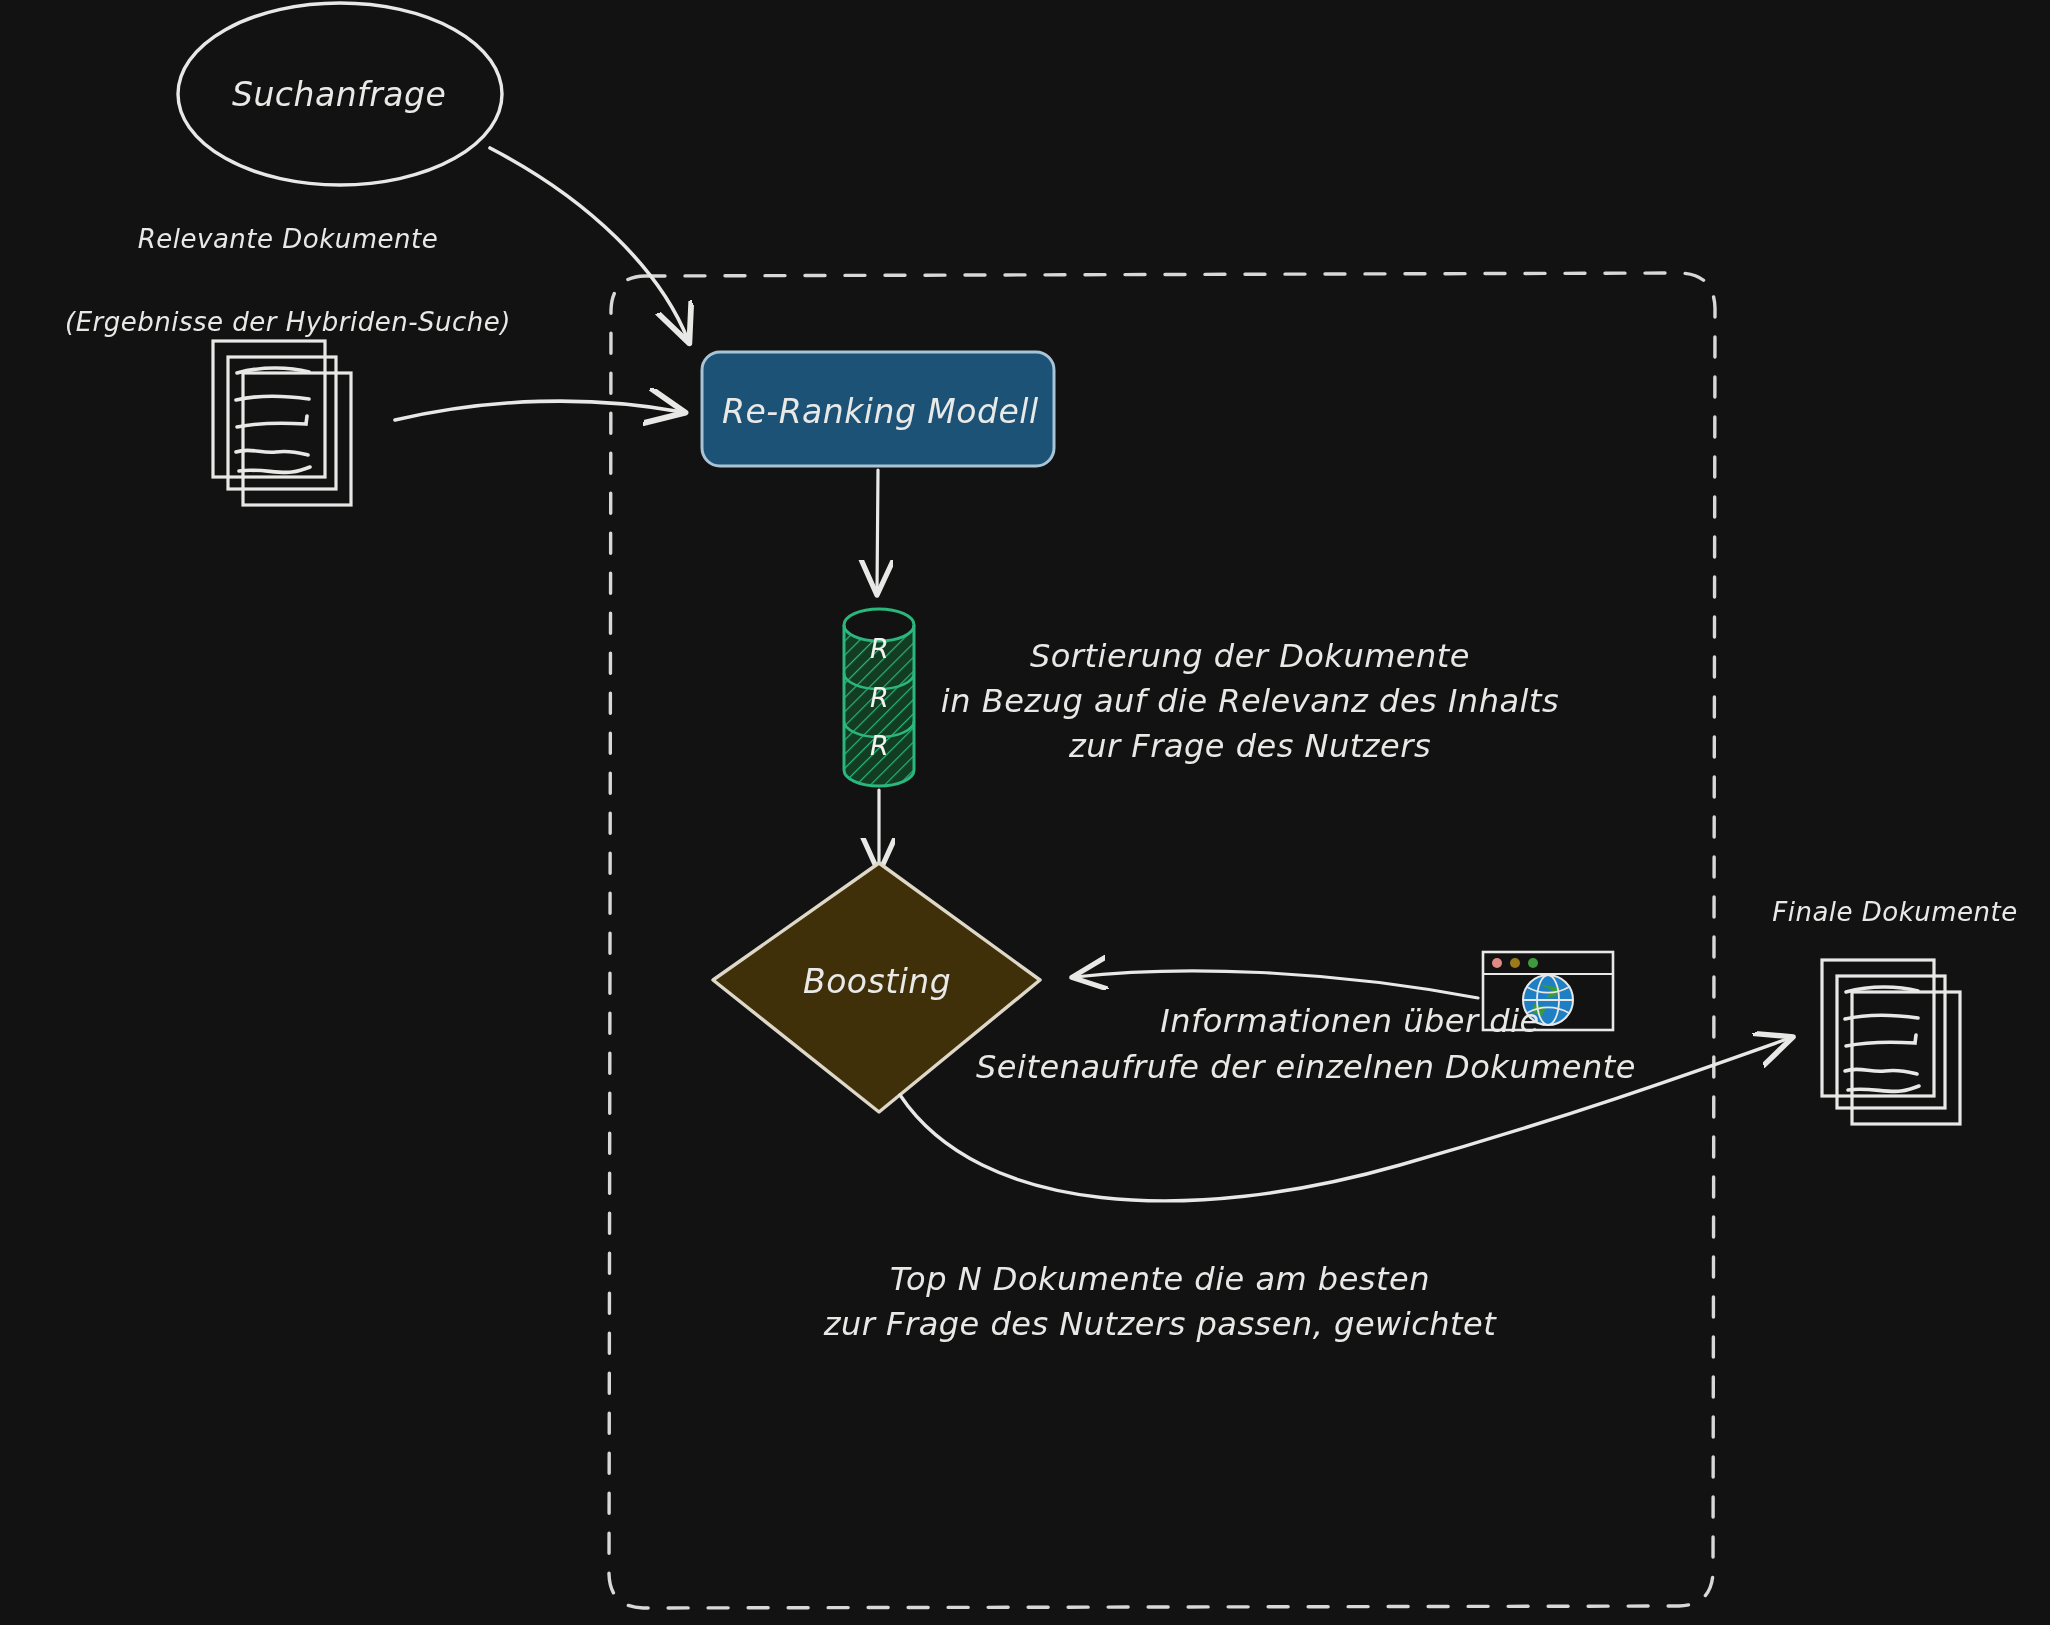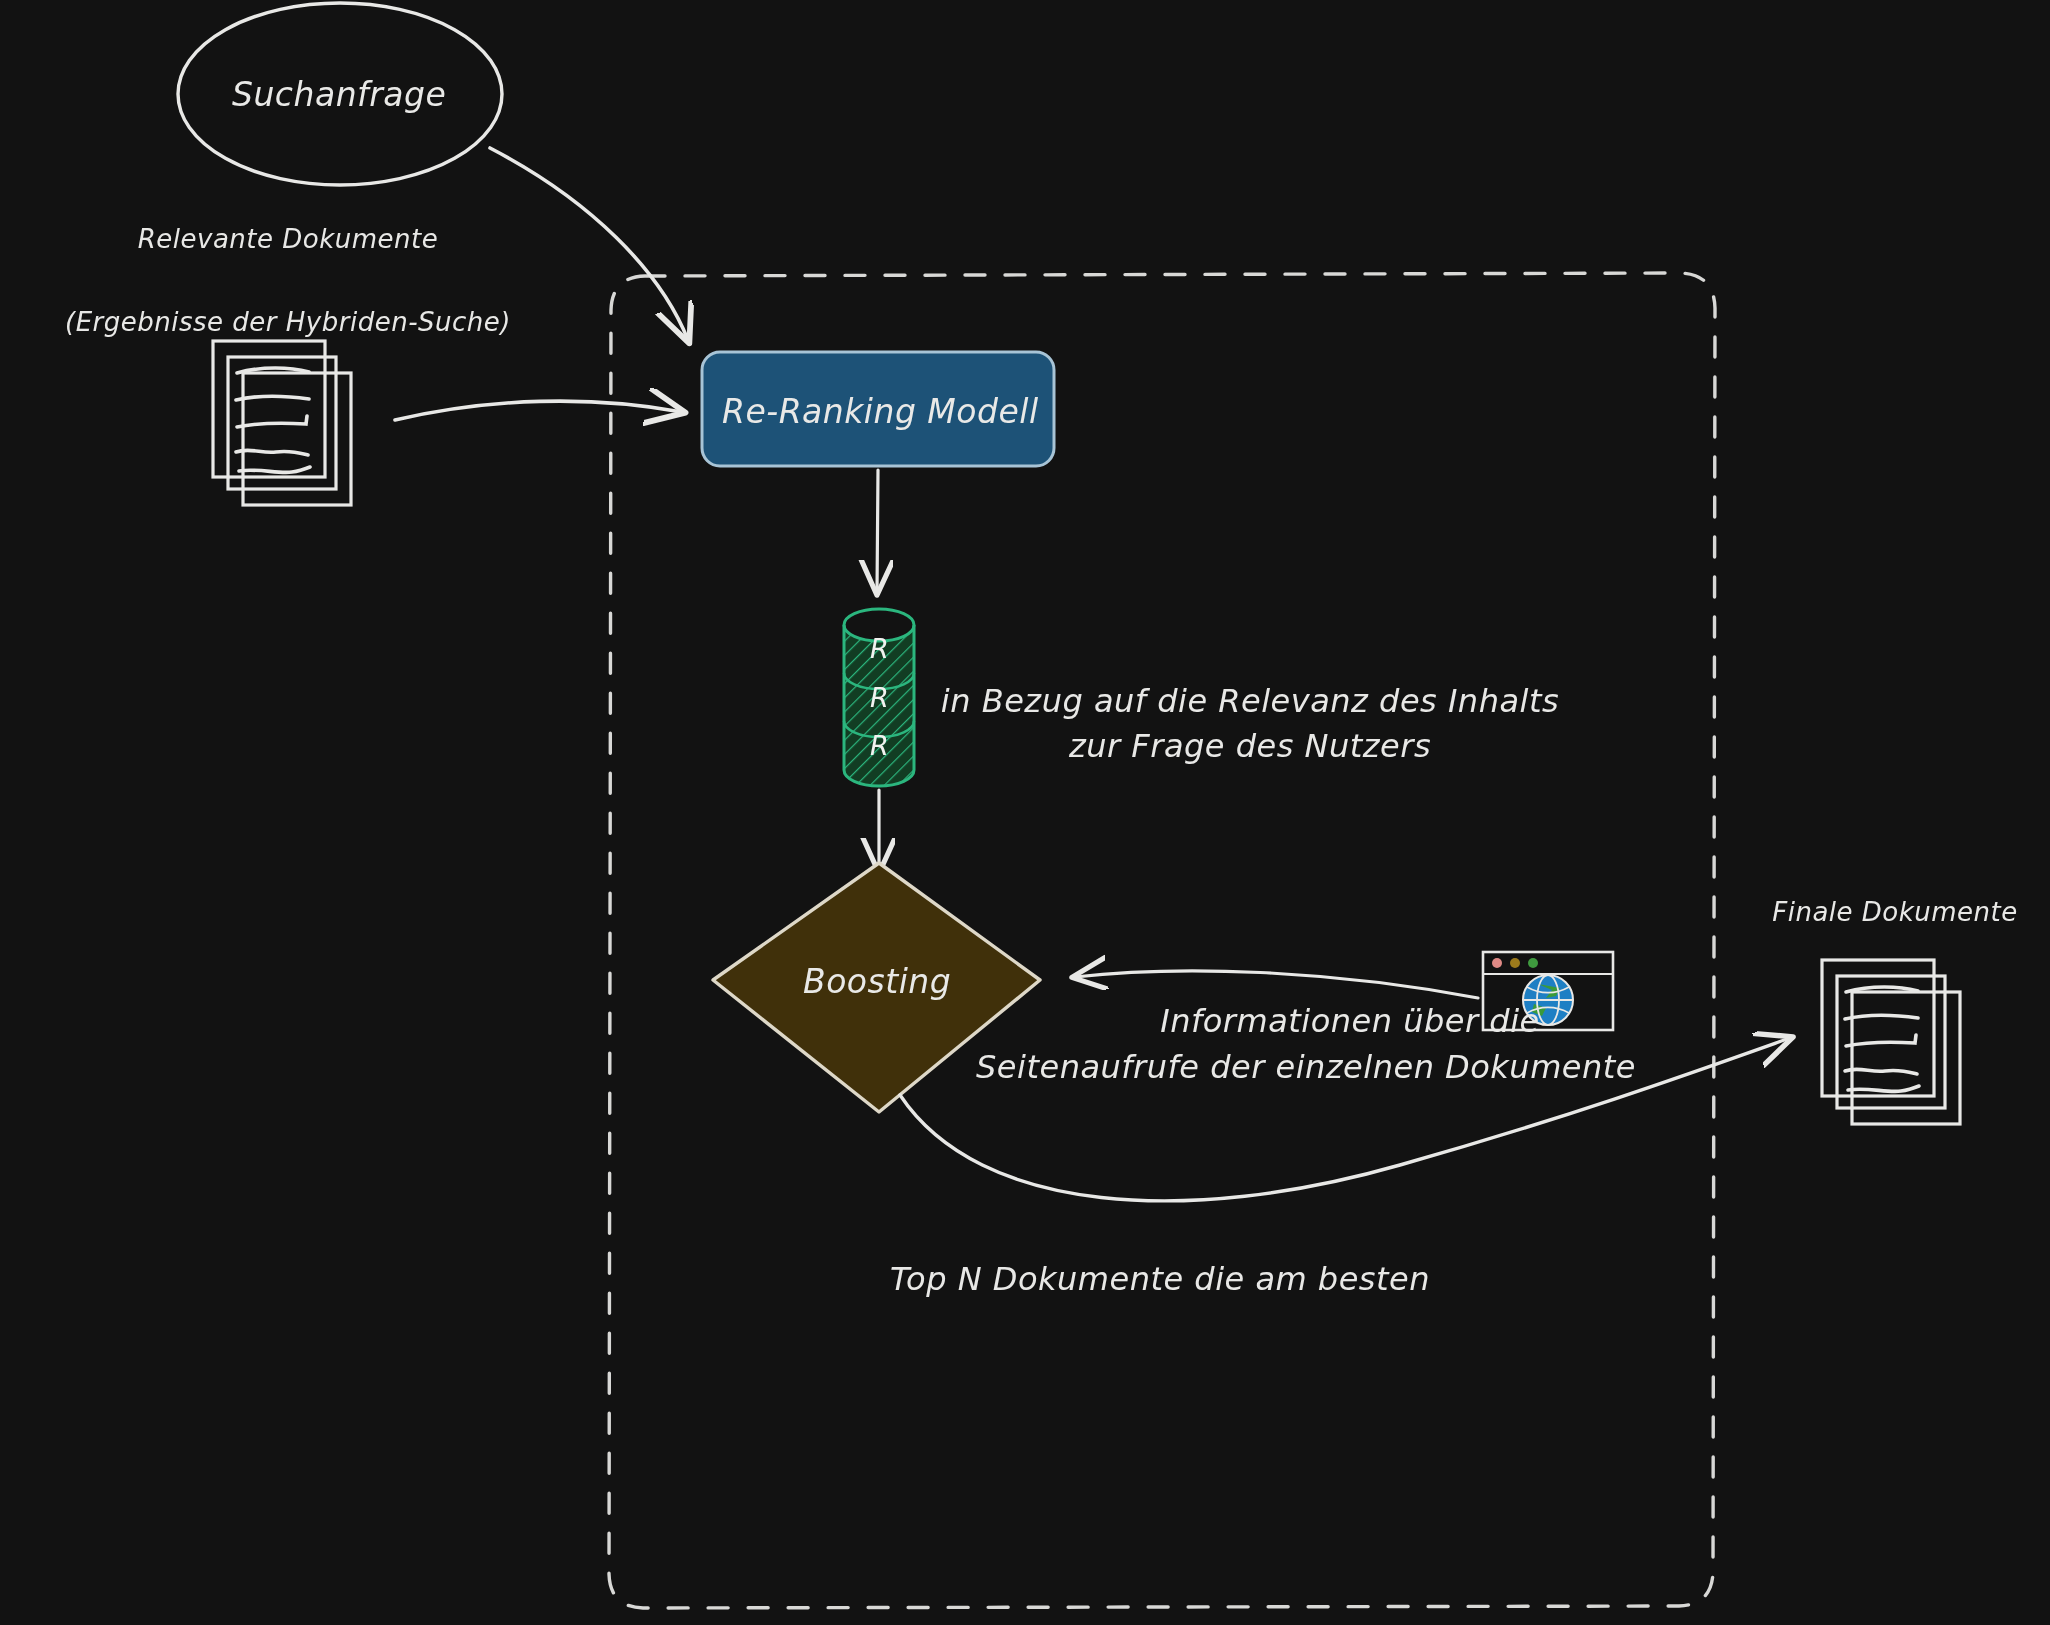--- a/index.html
+++ b/index.html
@@ -148,25 +148,27 @@
   <div class="hand-text t-lg" style="left:98px; top:222px; width:380px;">Relevante Dokumente</div>
 
   <div class="hand-text t-lg" style="left:8px; top:268px; width:560px;margin-top:37px;">(Ergebnisse der Hybriden-Suche)</div>
 
   <div class="node-label" style="left:722px; top:392px;">Re-Ranking Modell</div>
 
   <div class="cyl-letter" style="left:870px; top:633px;">R</div>
   <div class="cyl-letter" style="left:870px; top:682px;">R</div>
   <div class="cyl-letter" style="left:870px; top:730px;">R</div>
 
+  <div class="hand-text t-md" style="left:930px; top:635px; width:640px;">Sortierung der Dokumente</div>
   <div class="hand-text t-md" style="left:930px; top:680px; width:640px;">in Bezug auf die Relevanz des Inhalts</div>
   <div class="hand-text t-md" style="left:930px; top:725px; width:640px;">zur Frage des Nutzers</div>
 
   <div class="node-label" style="left:803px; top:962px;">Boosting</div>
 
   <div class="hand-text t-md" style="left:1090px; top:1000px; width:520px;">Informationen über die</div>
   <div class="hand-text t-md" style="left:960px; top:1046px; width:650px;margin-left:16px;">Seitenaufrufe der einzelnen Dokumente</div>
 
   <div class="hand-text t-lg" style="left:1735px; top:895px; width:320px;">Finale Dokumente</div>
 
   <div class="hand-text t-md" style="left:760px; top:1258px; width:800px;">Top N Dokumente die am besten</div>
+  <div class="hand-text t-md" style="left:760px; top:1303px; width:800px;">zur Frage des Nutzers passen, gewichtet</div>
 
 </div>
 
 </body></html>

